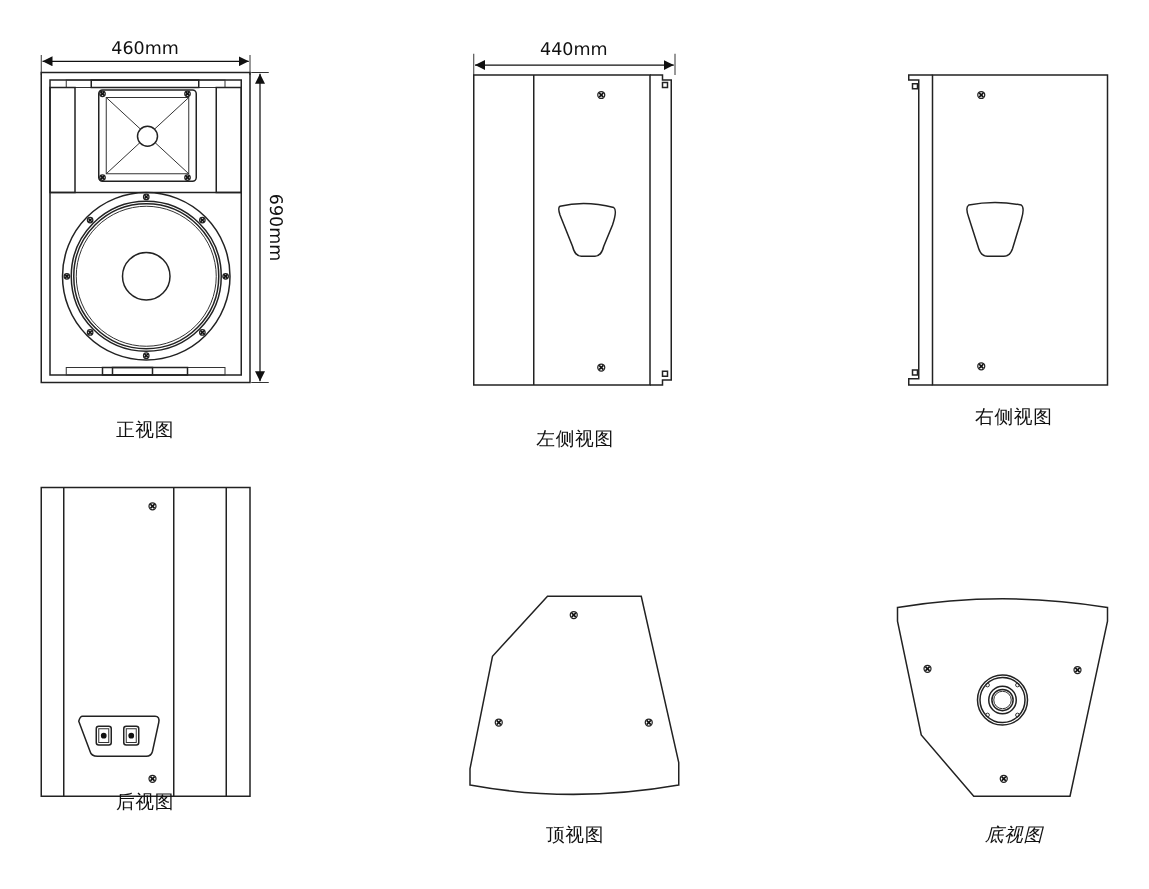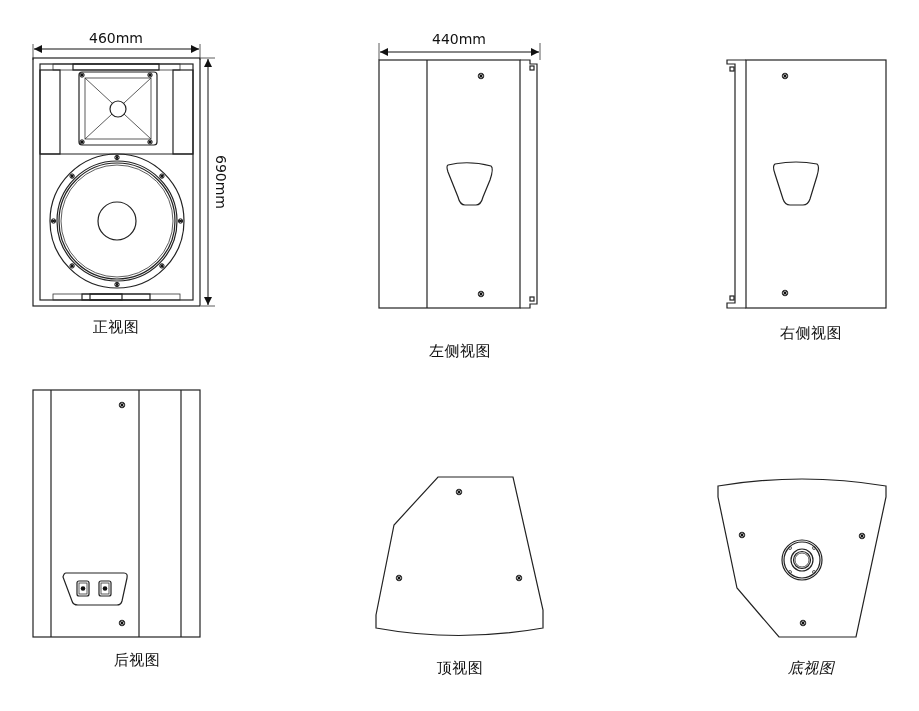--- a/index.html
+++ b/index.html
@@ -263,18 +263,18 @@
         </g>
         <g>
           <circle cx="803" cy="623" r="2.8" class="screw-c"></circle>
           <line x1="801.32" y1="621.32" x2="804.68" y2="624.68" class="screw-x"></line>
           <line x1="801.32" y1="624.68" x2="804.68" y2="621.32" class="screw-x"></line>
         </g>
       </g>
   </g>
 </svg>
 
-<div class="view-label" style="left:116px; top:318px;">正视图</div>
+<div class="view-label" style="left:116px; top:335px;">正视图</div>
 <div class="view-label" style="left:460px; top:342px;">左侧视图</div>
 <div class="view-label" style="left:811px; top:324px;">右侧视图</div>
-<div class="view-label" style="left:116px; top:651px;margin-left:21px;">后视图</div>
+<div class="view-label" style="left:116px; top:632px;">后视图</div>
 <div class="view-label" style="left:460px; top:659px;text-align:center;">顶视图</div>
 <div class="view-label" style="left:811px; top:659px;font-style:italic;">底视图</div>
 
 </body></html>

